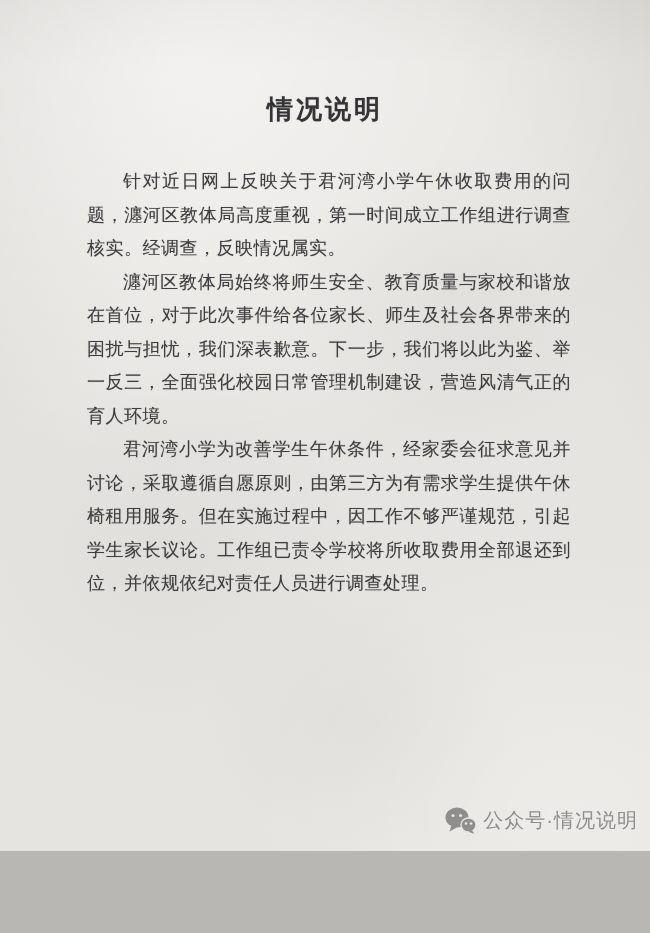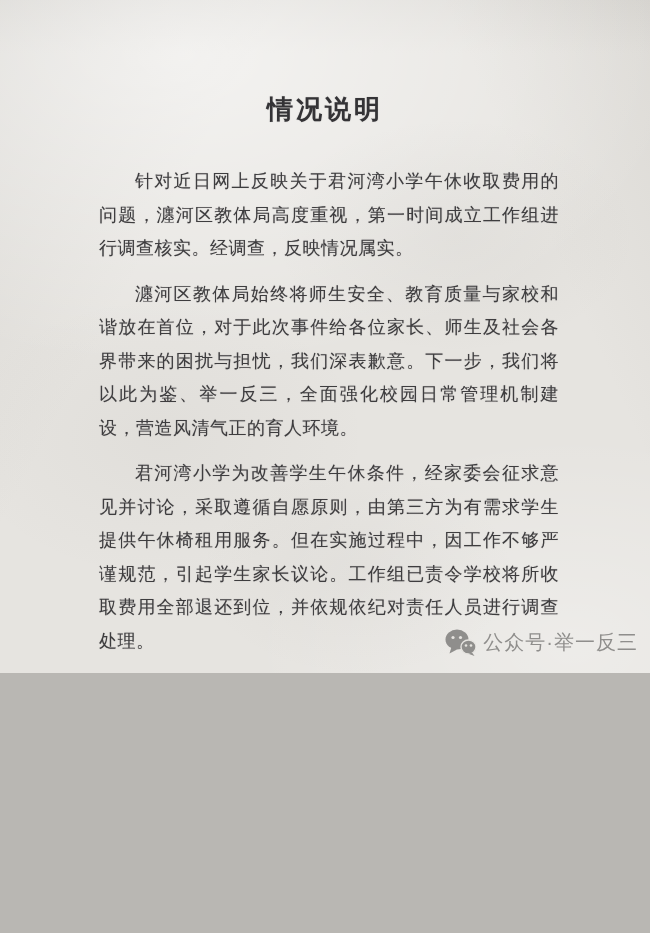--- a/index.html
+++ b/index.html
@@ -1,21 +1,21 @@
 <!DOCTYPE html>
 <html><head>
 <meta charset="utf-8">
 <style>
   html, body { margin: 0; padding: 0; }
   body { background: #b9b7b3; }
 
   .photo {
     position: relative;
     width: 650px;
-    height: 673px;
+    height: 851px;
     margin: 0 auto;
     overflow: hidden;
     background:
       radial-gradient(140% 85% at 28% 8%,  rgba(255,255,255,0.55) 0%, rgba(255,255,255,0) 55%),
       radial-gradient(110% 70% at 88% 96%, rgba(255,255,255,0.30) 0%, rgba(255,255,255,0) 45%),
       linear-gradient(118deg, rgba(150,147,140,0.14) 0%, rgba(150,147,140,0) 28%),
       linear-gradient(246deg, rgba(150,147,140,0.12) 0%, rgba(150,147,140,0) 22%),
       linear-gradient(180deg, rgba(150,147,140,0.10) 0%, rgba(150,147,140,0) 8%),
       var(--paper, #e6e4e0);
     font-family: "Liberation Serif", "DejaVu Serif", serif;
@@ -47,21 +47,21 @@
   }
 
   .body {
     margin: 38px 79px 0 87px;
     font-size: 18px;
     line-height: 33.5px;
     letter-spacing: 0.5px;
     text-align: justify;
     text-shadow: 0 0 1px rgba(62,61,63,0.30);
   }
-  .body p { margin: 12px; text-indent: 2em; }
+  .body p { margin: 0; text-indent: 2em; }
 
   .sign-block {
     margin: 62px 143px 0 auto;
     width: max-content;
     text-align: center;
     font-size: 18px;
     line-height: 33px;
     text-shadow: 0 0 1px rgba(62,61,63,0.30);
   }
   .sign-date { letter-spacing: 1px; }
@@ -89,34 +89,33 @@
   <div class="doc">
     <h1 class="title">情况说明</h1>
 
     <div class="body">
       <p>针对近日网上反映关于君河湾小学午休收取费用的问题，瀍河区教体局高度重视，第一时间成立工作组进行调查核实。经调查，反映情况属实。</p>
       <p>瀍河区教体局始终将师生安全、教育质量与家校和谐放在首位，对于此次事件给各位家长、师生及社会各界带来的困扰与担忧，我们深表歉意。下一步，我们将以此为鉴、举一反三，全面强化校园日常管理机制建设，营造风清气正的育人环境。</p>
       <p>君河湾小学为改善学生午休条件，经家委会征求意见并讨论，采取遵循自愿原则，由第三方为有需求学生提供午休椅租用服务。但在实施过程中，因工作不够严谨规范，引起学生家长议论。工作组已责令学校将所收取费用全部退还到位，并依规依纪对责任人员进行调查处理。</p>
     </div>
 
     <div class="sign-block">
-      <div class="sign-org">瀍河区教体局</div>
     </div>
   </div>
 
   <div class="watermark">
     <svg width="31" height="27" viewBox="0 0 31 27" aria-hidden="true">
       <g fill="currentColor">
         <ellipse cx="12" cy="10.5" rx="11.5" ry="10"></ellipse>
         <path d="M6.5 18 L4.5 24.5 L12 20.5 Z"></path>
       </g>
       <circle cx="8" cy="8.5" r="1.6" fill="#e6e4e0"></circle>
       <circle cx="15.5" cy="8.5" r="1.6" fill="#e6e4e0"></circle>
       <g fill="currentColor" stroke="#e6e4e0" stroke-width="1.4">
         <ellipse cx="23.5" cy="18" rx="7.5" ry="7"></ellipse>
         <path d="M27 23.5 L29.5 27 L23.5 24.8 Z" stroke="none"></path>
       </g>
       <circle cx="21" cy="16.5" r="1.3" fill="#e6e4e0"></circle>
       <circle cx="26" cy="16.5" r="1.3" fill="#e6e4e0"></circle>
     </svg>
-    <span>公众号·举一反三</span>
+    <span>公众号·情况说明</span>
   </div>
 </div>
 
 </body></html>

